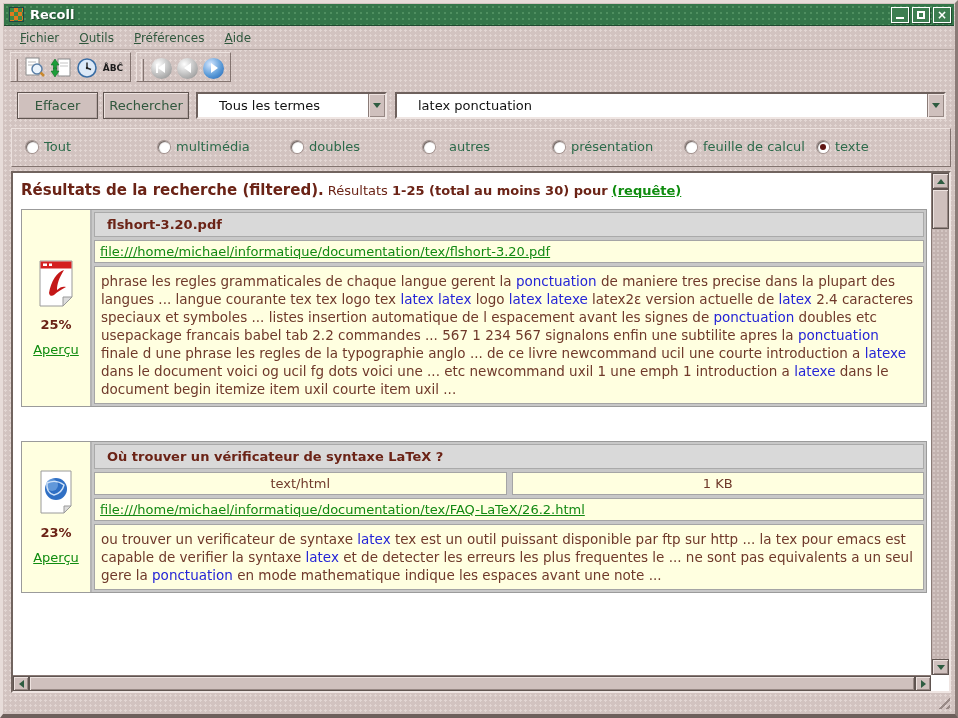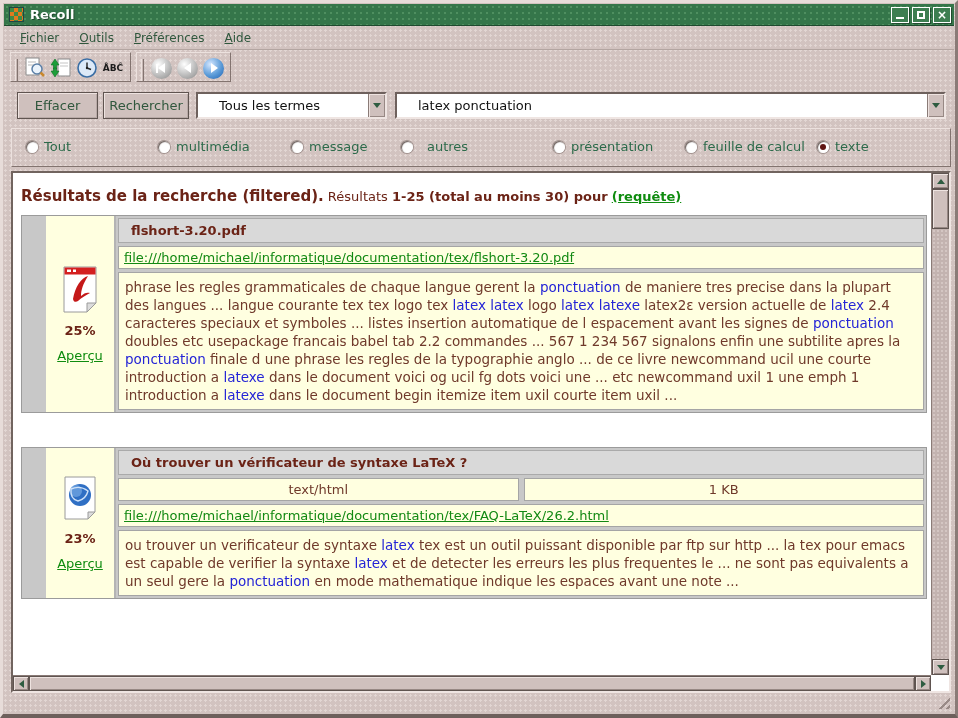--- a/index.html
+++ b/index.html
@@ -115,30 +115,30 @@
   .radio-label { color:#2c6a4a; font-size:13px; }
 
   
   .resultsframe {
     position:absolute; left:8px; top:168px; width:940px; height:522px;
     border-top:2px solid #71645f; border-left:2px solid #71645f;
     border-bottom:2px solid #efe5e2; border-right:2px solid #efe5e2;
     background:#fff;
   }
   .results-content { position:absolute; left:0; top:0; right:18px; bottom:16px; background:#fff; overflow:hidden; padding:6px 0 0 8px; }
-  .res-headline { margin:8px 0 10px 0; }
+  .res-headline { margin:2px 0 10px 0; }
   .res-heading { font-size:15px; font-weight:bold; color:#6b2316; }
   .res-sum { font-size:13px; color:#6b2316; }
   .res-sum b { color:#6b2316; }
   .req-link { color:#0f8c0f; font-weight:bold; text-decoration:underline; cursor:pointer; }
 
   .result { display:flex; width:906px; border:1px solid #9b9b9b; background:#c8c8c8; margin-bottom:34px; }
   .result-left {
     width:70px; flex:0 0 auto; background:#ffffe0; border-right:2px solid #b4b4b4;
-    display:flex; flex-direction:column; align-items:center; justify-content:center; gap:10px; padding:6px 0;margin-left:24px;
+    display:flex; flex-direction:column; align-items:center; justify-content:center; gap:10px; padding:6px 0;
   }
   .relevance { font-weight:bold; color:#6b2316; font-size:13px; }
   .preview-link { color:#0f8c0f; text-decoration:underline; font-size:13px; cursor:pointer; }
   .result-right { flex:1; display:flex; flex-direction:column; gap:3px; padding:2px; min-width:0; }
   .r-title { background:#d9d9d9; border:1px solid #aaa; font-weight:bold; color:#6b2316; padding:4px 12px; font-size:13px; }
   .r-meta { display:flex; gap:5px; }
   .r-meta-cell { flex:1; background:#ffffe0; border:1px solid #a5a5a5; text-align:center; color:#6f392a; padding:3px 0; font-size:13px; }
   .r-url { background:#ffffe0; border:1px solid #a5a5a5; padding:3px 5px; font-size:13px; white-space:nowrap; overflow:hidden; }
   .r-url a { color:#128912; text-decoration:underline; cursor:pointer; }
   .r-snippet { background:#ffffe0; border:1px solid #a5a5a5; padding:5px 6px; color:#6f392a; font-size:13.5px; line-height:18px; }
@@ -272,23 +272,23 @@
     <div class="radio-item" style="left:14px;">
         <span class="radio-circle"></span>
         <span class="radio-label">Tout</span>
       </div>
     <div class="radio-item" style="left:146px;">
         <span class="radio-circle"></span>
         <span class="radio-label">multimédia</span>
       </div>
     <div class="radio-item" style="left:279px;">
         <span class="radio-circle"></span>
-        <span class="radio-label">message</span>
-      </div>
-    <div class="radio-item" style="left:389px;gap:14px;">
+        <span class="radio-label">doubles</span>
+      </div>
+    <div class="radio-item" style="left:411px;gap:14px;">
         <span class="radio-circle"></span>
         <span class="radio-label">autres</span>
       </div>
     <div class="radio-item" style="left:541px;">
         <span class="radio-circle"></span>
         <span class="radio-label">présentation</span>
       </div>
     <div class="radio-item" style="left:673px;">
         <span class="radio-circle"></span>
         <span class="radio-label">feuille de calcul</span>

